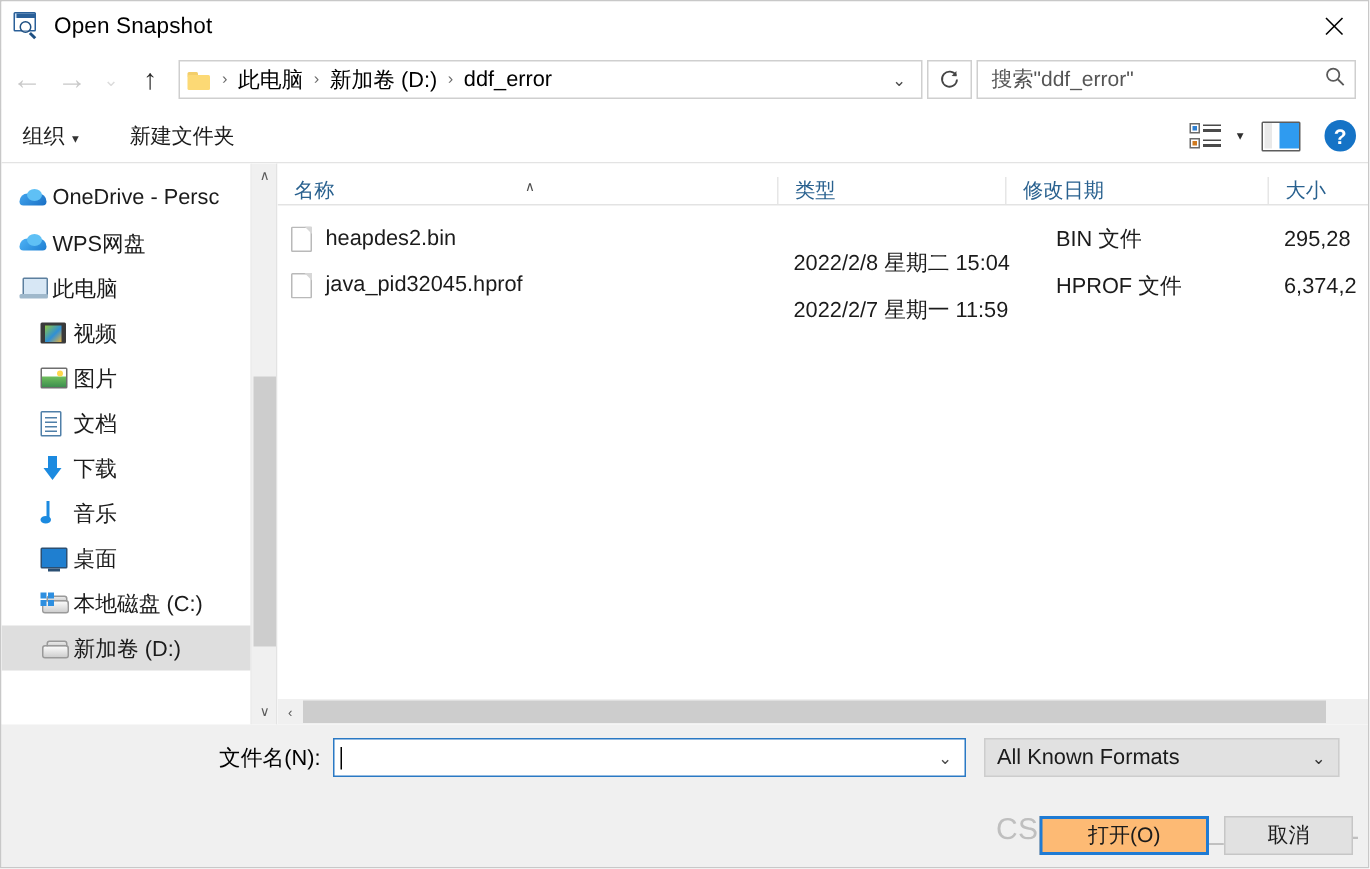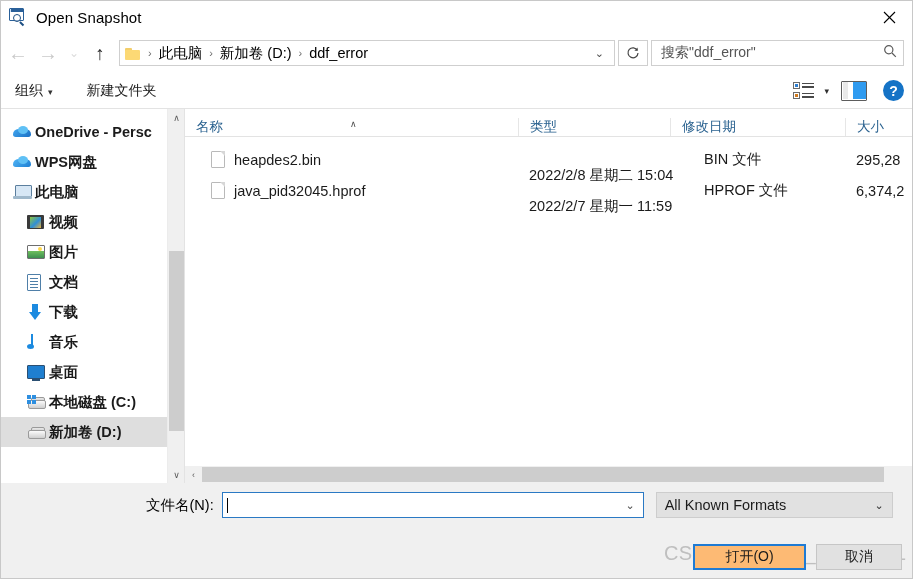--- a/index.html
+++ b/index.html
@@ -174,21 +174,21 @@
   
   .body { flex: 1 1 auto; display: flex; min-height: 0; }
 
   .sidebar {
     width: 184px; flex: 0 0 184px;
     background: #ffffff;
     position: relative;
     overflow: hidden;
     border-right: 1px solid #e3e3e3;
   }
-  .nav-list { padding-top: 8px; font-weight: bold; }
+  .nav-list { padding-top: 8px; }
   .nav-item {
     height: 30px; display: flex; align-items: center;
     padding-left: 12px; cursor: default; white-space: nowrap;
     font-size: 14.5px; color: #1b1b1b;
   }
   .nav-item.indent { padding-left: 26px; }
   .nav-item.selected { background: #dedede; }
   .nav-ic { width: 22px; flex: 0 0 22px; display: flex; align-items: center; }
 
   
@@ -332,21 +332,21 @@
     position: absolute; left: 165px; top: 1px;
     color: #4c4c4c; font-size: 9px;
   }
 
   .rows { padding-top: 7px; }
   .row {
     height: 31px; display: flex; align-items: center;
     cursor: default; font-size: 14.5px; color: #1b1b1b;
   }
   .cell { white-space: nowrap; overflow: hidden; }
-  .cell.name { width: 333px; flex: 0 0 333px; display: flex; align-items: center; padding-left: 26px; }
+  .cell.name { width: 333px; flex: 0 0 333px; display: flex; padding-left: 9px; }
   .cell.date { width: 175px; flex: 0 0 175px; padding-left: 11px; margin-top: 31px; }
   .cell.type { width: 152px; flex: 0 0 152px; padding-left: 11px; }
   .cell.size { flex: 1 1 auto; padding-left: 11px; }
   .file-ic {
     width: 14px; height: 17px; position: relative;
     flex: 0 0 14px; margin-right: 9px;
     background: #ffffff; border: 1.3px solid #b9b9b9; border-radius: 1px;
   }
   .file-ic::after {
     content: ""; position: absolute; right: -1px; top: -1px;

